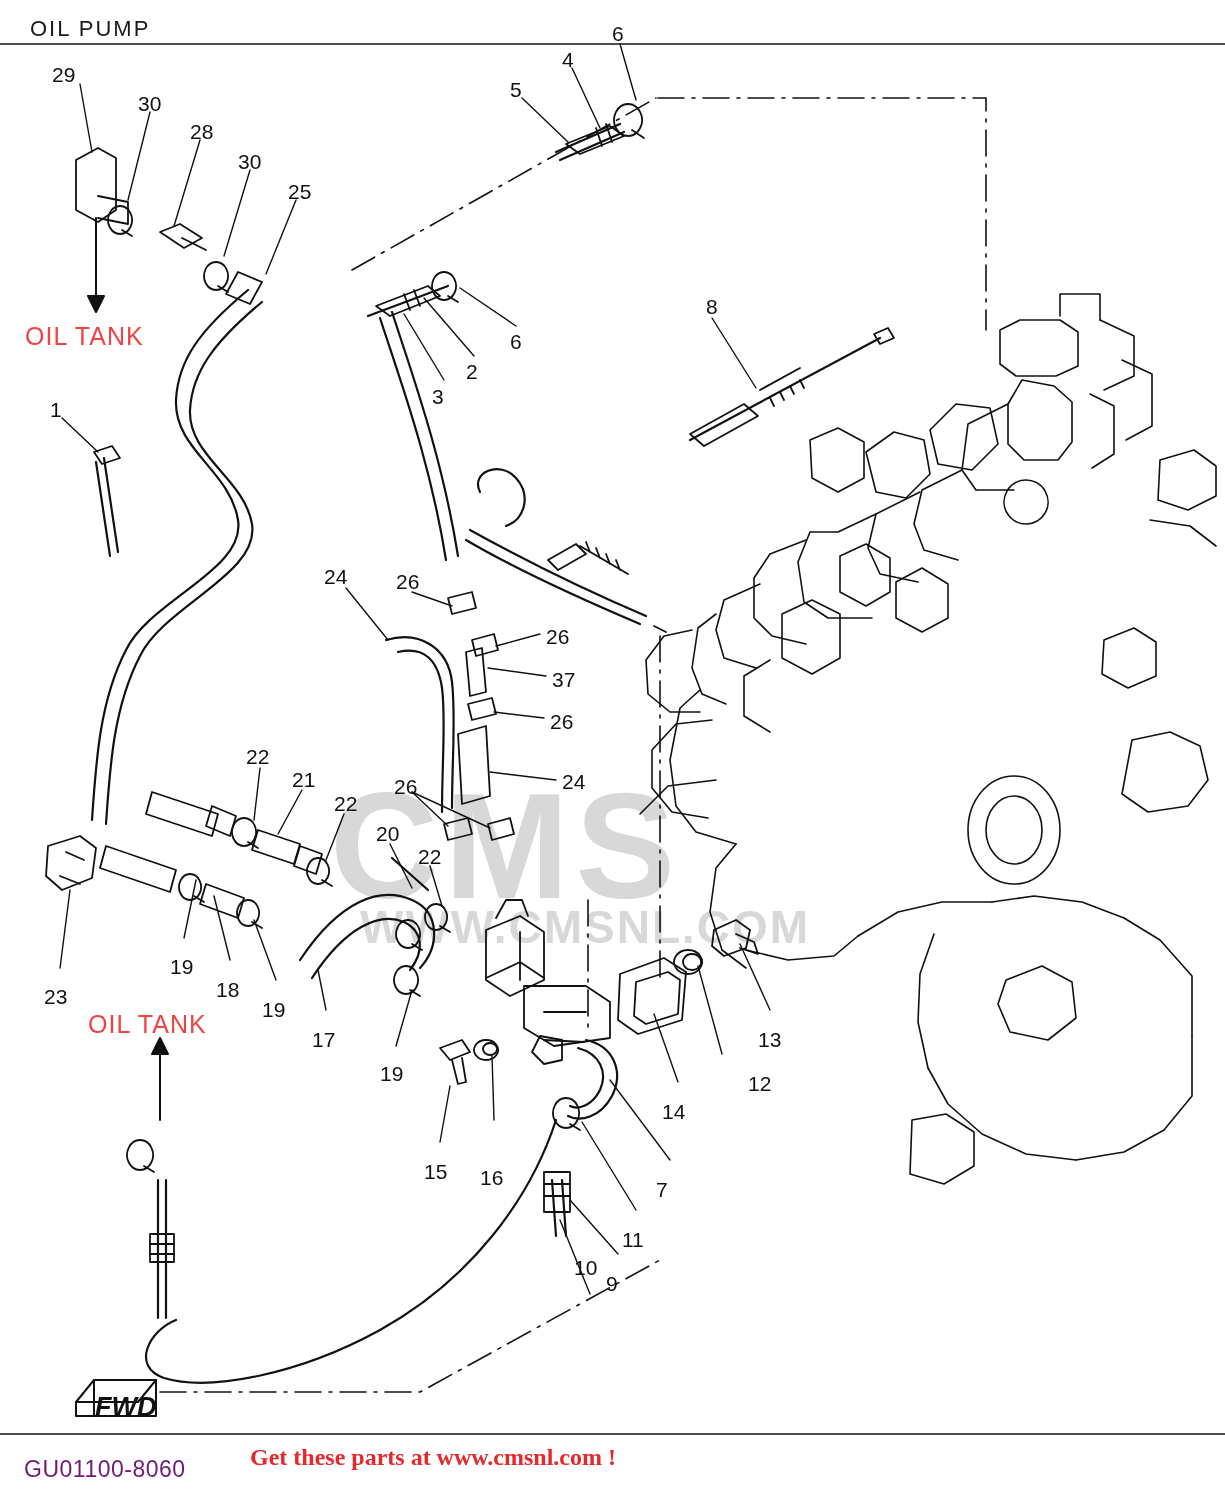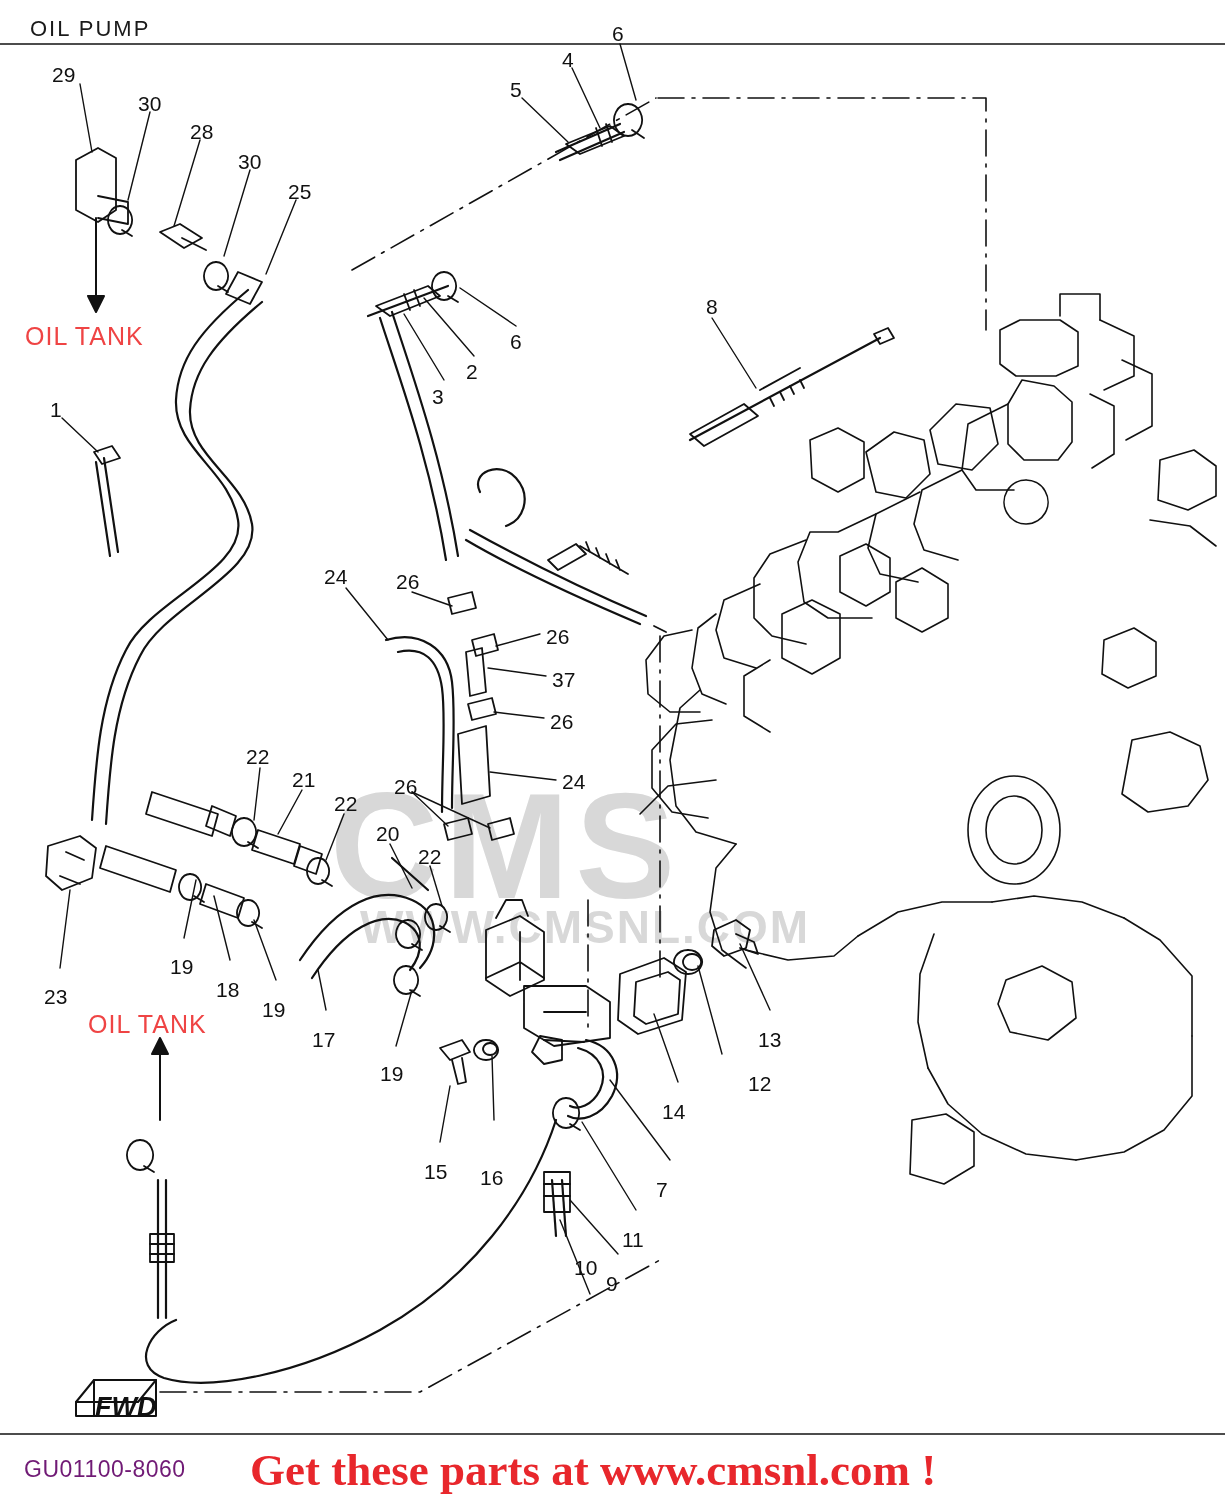--- a/index.html
+++ b/index.html
@@ -43,21 +43,21 @@
     left: 24px;
     top: 1456px;
     font-size: 23px;
     color: #701a75;
     letter-spacing: 0.5px;
   }
   #promo {
     position: absolute;
     left: 250px;
     top: 1444px;
-    font-size: 45px;
+    font-size: 24px;
     color: #e8272c;
     font-family: "Liberation Serif", serif;
     font-weight: bold;
     white-space: nowrap;
   }
   #fwd-text {
     position: absolute;
     left: 95px;
     top: 1392px;
     font-size: 27px;

